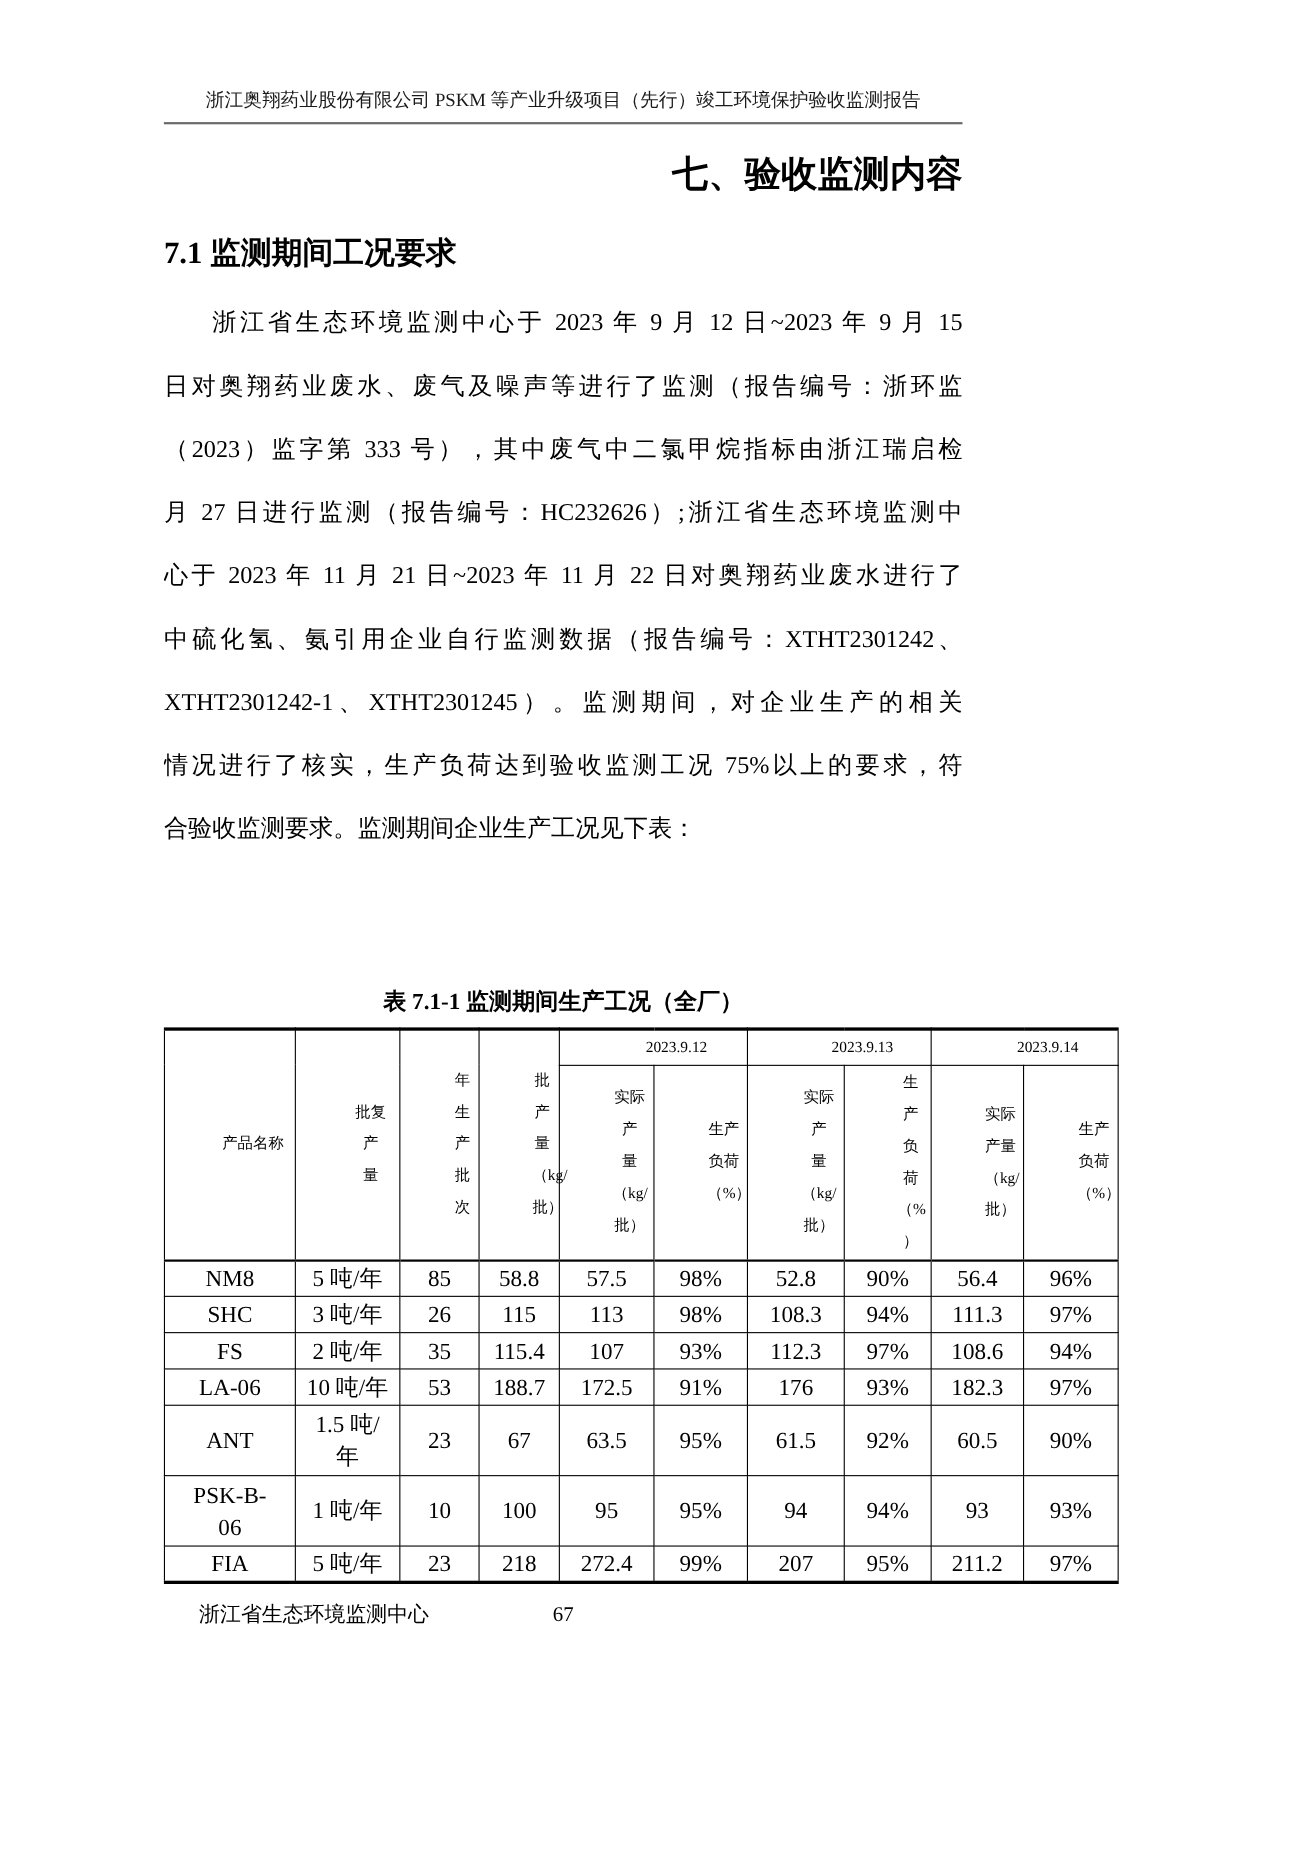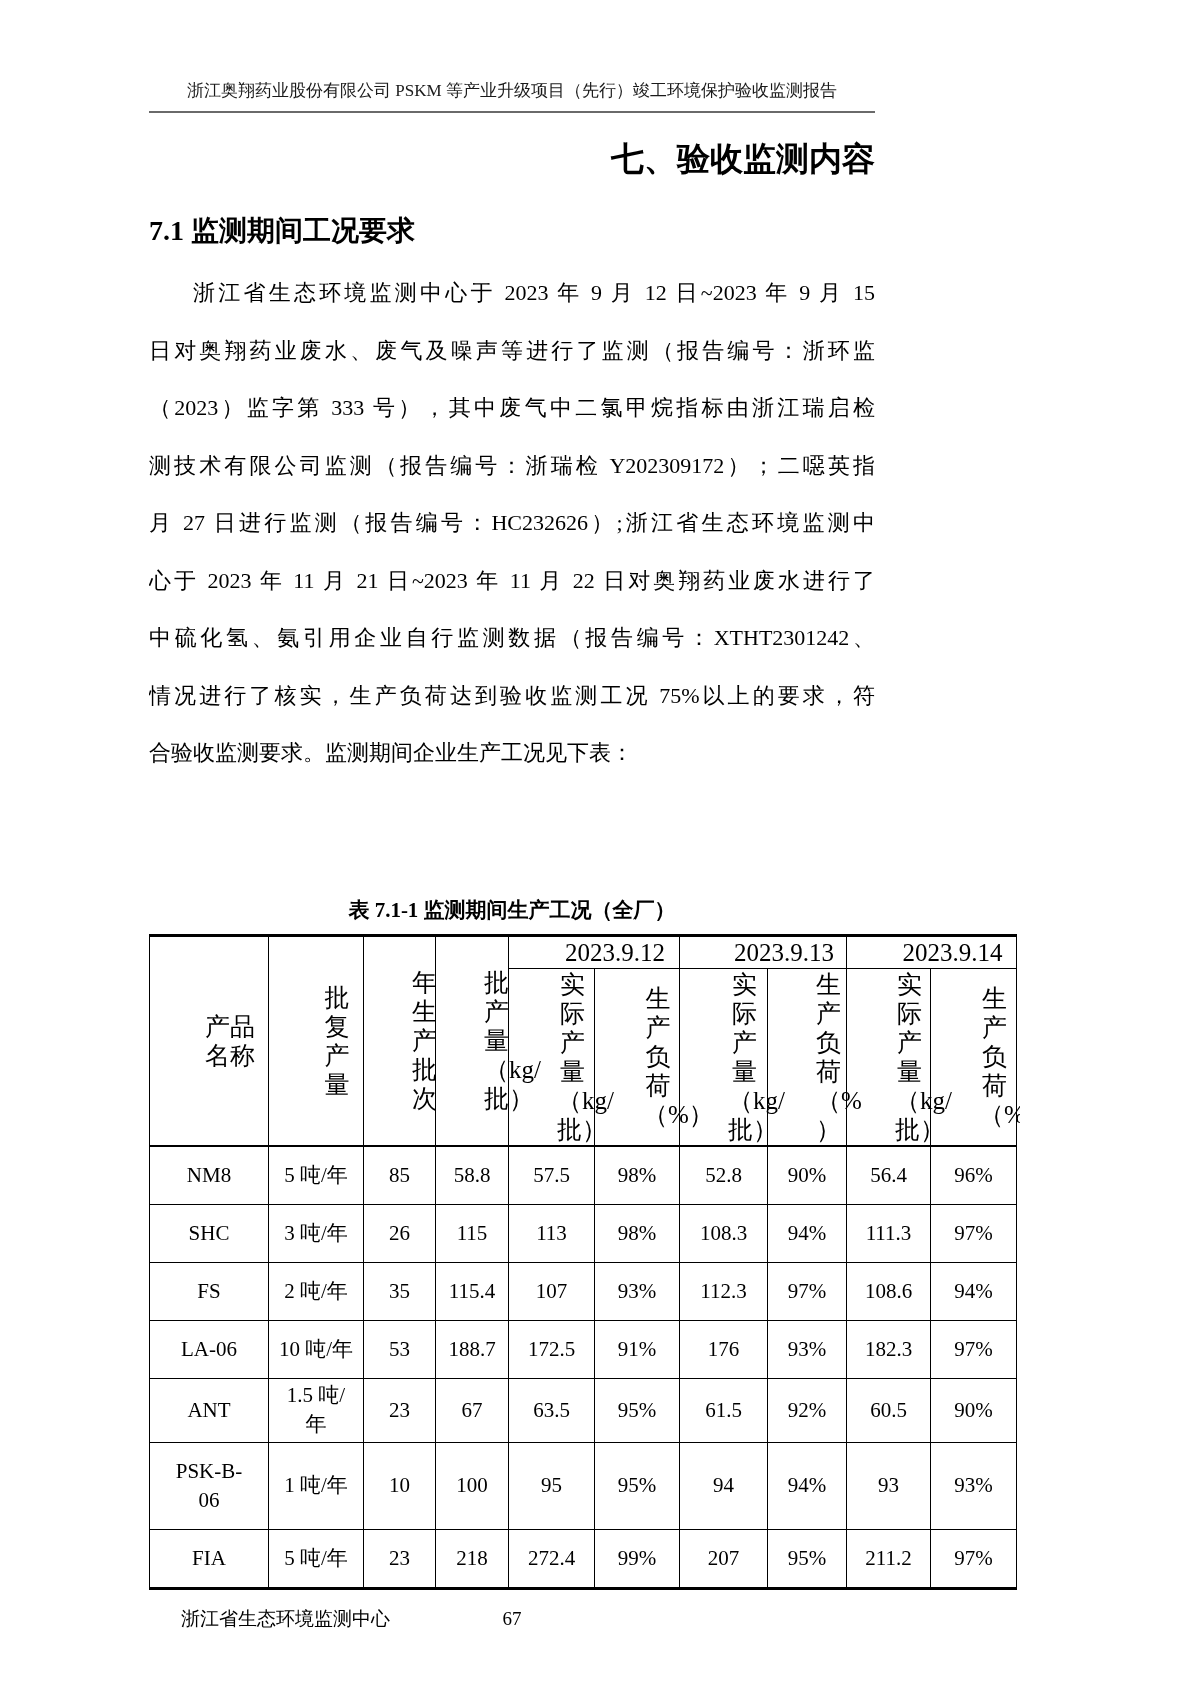--- a/index.html
+++ b/index.html
@@ -70,35 +70,35 @@
   }
   table.production th, table.production td {
     border: 1px solid #000;
     text-align: center;
     vertical-align: middle;
     white-space: pre-line;
     padding: 1px 6px;
     font-weight: normal;
   }
   table.production thead th {
-    font-size: 25px;
+    font-size: 14px;
     line-height: 29px;
     padding-left: 48px;
   }
   table.production thead tr.date-row { height: 31px; }
   table.production thead tr.sub-row { height: 127px; }
   table.production thead tr.sub-row th { border-bottom: 2px solid #000; }
   table.production thead th.span-cell { border-bottom: 2px solid #000; }
   table.production tbody td {
     font-size: 21px;
     line-height: 29px;
   }
   table.production tbody tr { height: 33px; }
   table.production tbody tr.tall { height: 64px; }
-  table.production tbody td.product { padding: 14px 10px; text-align: center; }
+  table.production tbody td.product { padding: 1px 10px; text-align: center; }
   
   .page-footer {
     margin-top: 16px;
     position: relative;
     font-size: 19px;
     line-height: 26px;
     height: 26px;
   }
   .footer-org { padding-left: 32px; }
   .footer-pagenum {
@@ -118,24 +118,24 @@
   </div>
 
   <h1 class="chapter-title">七、验收监测内容</h1>
 
   <h2 class="section-heading">7.1 监测期间工况要求</h2>
 
   <div class="paragraph">
     <div class="para-line first">浙江省生态环境监测中心于 2023 年 9 月 12 日~2023 年 9 月 15</div>
     <div class="para-line">日对奥翔药业废水、废气及噪声等进行了监测（报告编号：浙环监</div>
     <div class="para-line">（2023）监字第 333 号），其中废气中二氯甲烷指标由浙江瑞启检</div>
-    <div class="para-line">测技术有限公司监测（报告编号：浙瑞检 Y202309172）；二噁英指</div>
     <div class="para-line">月 27 日进行监测（报告编号：HC232626）;浙江省生态环境监测中</div>
     <div class="para-line">心于 2023 年 11 月 21 日~2023 年 11 月 22 日对奥翔药业废水进行了</div>
     <div class="para-line">中硫化氢、氨引用企业自行监测数据（报告编号：XTHT2301242、</div>
+    <div class="para-line">XTHT2301242-1、XTHT2301245）。监测期间，对企业生产的相关</div>
     <div class="para-line">情况进行了核实，生产负荷达到验收监测工况 75%以上的要求，符</div>
     <div class="para-line last">合验收监测要求。监测期间企业生产工况见下表：</div>
   </div>
 
   <div class="table-caption">表 7.1-1 监测期间生产工况（全厂）</div>
 
   <table class="production">
     <colgroup>
       <col style="width:119px">
         <col style="width:95px">

